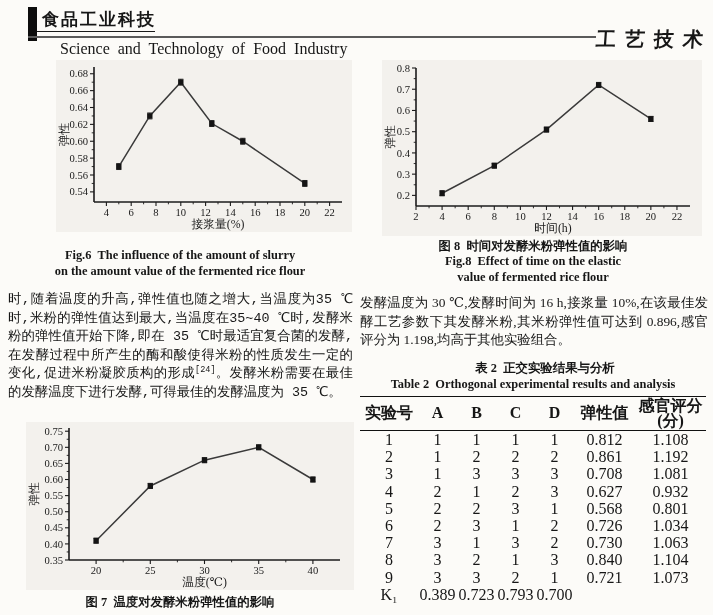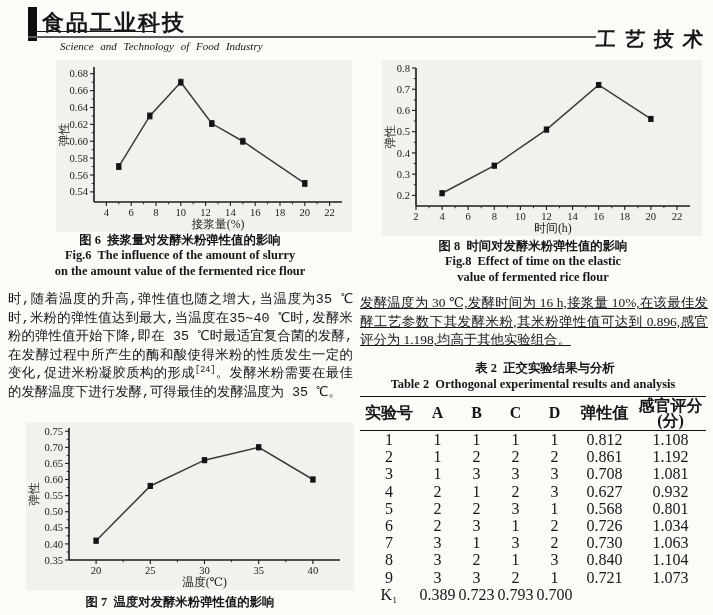--- a/index.html
+++ b/index.html
@@ -3,24 +3,24 @@
 <meta charset="utf-8">
 <style>
   html,body{margin:0;padding:0;background:#e8e6e2;}
   .page{
     position:relative; width:713px; height:615px; margin:0 auto;
     background:#fcfbf8; overflow:hidden;
     font-family:"Liberation Serif","DejaVu Serif",serif; color:#161616;
   }
   
   .logo-bar{position:absolute; left:28px; top:7px; width:9px; height:34px; background:#0d0d0d;}
-  .logo-zh{position:absolute; left:42px; top:8px; font-size:22px; font-weight:bold; letter-spacing:2px; white-space:nowrap;}
+  .logo-zh{position:absolute; left:42px; top:8px; font-size:17px; font-weight:bold; letter-spacing:2px; white-space:nowrap;}
   .logo-underline{position:absolute; left:37px; top:31px; width:118px; border-bottom:1.6px solid #1a1a1a;}
   .main-rule{position:absolute; left:28px; top:36px; width:568px; height:2px; background:#5a5a5a;}
-  .journal-en{position:absolute; left:60px; top:40px; font-style:italic; font-size:11px; white-space:nowrap; word-spacing:4px;}
+  .journal-en{position:absolute; left:60px; top:40px; font-size:16px; white-space:nowrap; word-spacing:4px;}
   .section-title{position:absolute; left:596px; top:26px; font-size:20px; font-weight:bold; letter-spacing:9px; white-space:nowrap; transform:skewX(-4deg);}
   
   svg.chart{position:absolute; background:#f3f1ed;}
   svg.chart text{fill:#1a1a1a;}
   .tick-lab{font:10.6px "Liberation Serif","DejaVu Serif",serif;}
   .ax-lab{font:11.8px "Liberation Serif","DejaVu Serif",serif;}
   .cap{position:absolute; text-align:center; font-weight:bold; font-size:12.4px; white-space:pre-wrap;}
   
   .para{position:absolute; text-align:justify; font-size:13.4px; line-height:18.6px;}
   .para sup{font-size:8.5px; line-height:0;}
@@ -118,21 +118,20 @@
       <polyline points="62.8,106.56250000000006 93.80000000000001,55.93749999999998 124.8,22.18749999999993 155.8,63.531249999999986 186.79999999999998,81.25 248.79999999999998,123.43749999999997" fill="none" stroke="#3a3a3a" stroke-width="1.5"></polyline>
       <rect x="60.099999999999994" y="103.86250000000005" width="5.4" height="5.4" fill="#141414"></rect>
       <rect x="91.10000000000001" y="53.237499999999976" width="5.4" height="5.4" fill="#141414"></rect>
       <rect x="122.1" y="19.48749999999993" width="5.4" height="5.4" fill="#141414"></rect>
       <rect x="153.10000000000002" y="60.83124999999998" width="5.4" height="5.4" fill="#141414"></rect>
       <rect x="184.1" y="78.55" width="5.4" height="5.4" fill="#141414"></rect>
       <rect x="246.1" y="120.73749999999997" width="5.4" height="5.4" fill="#141414"></rect>
       <text x="162" y="168" text-anchor="middle" class="ax-lab">接浆量(%)</text>
       <text x="12" y="74.5" text-anchor="middle" class="ax-lab" transform="rotate(-90 12 74.5)">弹性</text>
     </svg>
-  <div class="cap" style="left:8px; top:232px; width:344px;">图 6 接浆量对发酵米粉弹性值的影响</div>
   <div class="cap" style="left:8px; top:248px; width:344px;">Fig.6 The influence of the amount of slurry</div>
   <div class="cap" style="left:8px; top:264px; width:344px;">on the amount value of the fermented rice flour</div>
 
   <div class="para" style="left:8px; top:291px; width:345px;font-family:Liberation Mono, monospace;"><span>时,随着温度的升高,弹性值也随之增大,当温度为35 ℃时,米粉的弹性值达到最大,当温度在35~40 ℃时,发酵米粉的弹性值开始下降,即在 35 ℃时最适宜复合菌的发酵,在发酵过程中所产生的酶和酸使得米粉的性质发生一定的变化,促进米粉凝胶质构的形成</span><sup>[24]</sup><span>。发酵米粉需要在最佳的发酵温度下进行发酵,可得最佳的发酵温度为 35 ℃。</span></div>
 
   <svg class="chart" style="left:26px; top:422px;" width="328" height="168" viewBox="0 0 328 168">
       <line x1="43" y1="6" x2="43" y2="138" stroke="#1b1b1b" stroke-width="1.6"></line>
       <line x1="43" y1="138" x2="314" y2="138" stroke="#1b1b1b" stroke-width="1.6"></line>
       <line x1="70.1" y1="138" x2="70.1" y2="142" stroke="#1b1b1b" stroke-width="1.1"></line>
       <text x="70.1" y="152" text-anchor="middle" class="tick-lab">20</text>
@@ -276,21 +275,21 @@
       <rect x="161.7761904761905" y="66.86923076923077" width="5.4" height="5.4" fill="#141414"></rect>
       <rect x="213.96666666666667" y="22.2846153846154" width="5.4" height="5.4" fill="#141414"></rect>
       <rect x="266.15714285714284" y="56.25384615384615" width="5.4" height="5.4" fill="#141414"></rect>
       <text x="171" y="172" text-anchor="middle" class="ax-lab">时间(h)</text>
       <text x="12" y="77" text-anchor="middle" class="ax-lab" transform="rotate(-90 12 77)">弹性</text>
     </svg>
   <div class="cap" style="left:360px; top:238px; width:346px;">图 8 时间对发酵米粉弹性值的影响</div>
   <div class="cap" style="left:360px; top:254px; width:346px;">Fig.8 Effect of time on the elastic</div>
   <div class="cap" style="left:360px; top:270px; width:346px;">value of fermented rice flour</div>
 
-  <div class="para" style="left:360px; top:294px; width:348px;text-decoration:underline;">发酵温度为 30 ℃,发酵时间为 16 h,接浆量 10%,在该最佳发酵工艺参数下其发酵米粉,其米粉弹性值可达到 0.896,感官评分为 1.198,均高于其他实验组合。</div>
+  <div class="para" style="left:360px; top:294px; width:348px;">发酵温度为 30 ℃,发酵时间为 16 h,接浆量 10%,在该最佳发酵工艺参数下其发酵米粉,其米粉弹性值可达到 0.896,感官评分为 1.198,均高于其他实验组合。</div>
 
   <div class="cap" style="left:372px; top:360px; width:346px;">表 2 正交实验结果与分析</div>
   <div class="cap" style="left:360px; top:377px; width:346px;">Table 2 Orthogonal experimental results and analysis</div>
   <table class="otable">
     <colgroup>
       <col style="width:58px">
         <col style="width:39px">
         <col style="width:39px">
       <col style="width:39px">
         <col style="width:39px">

